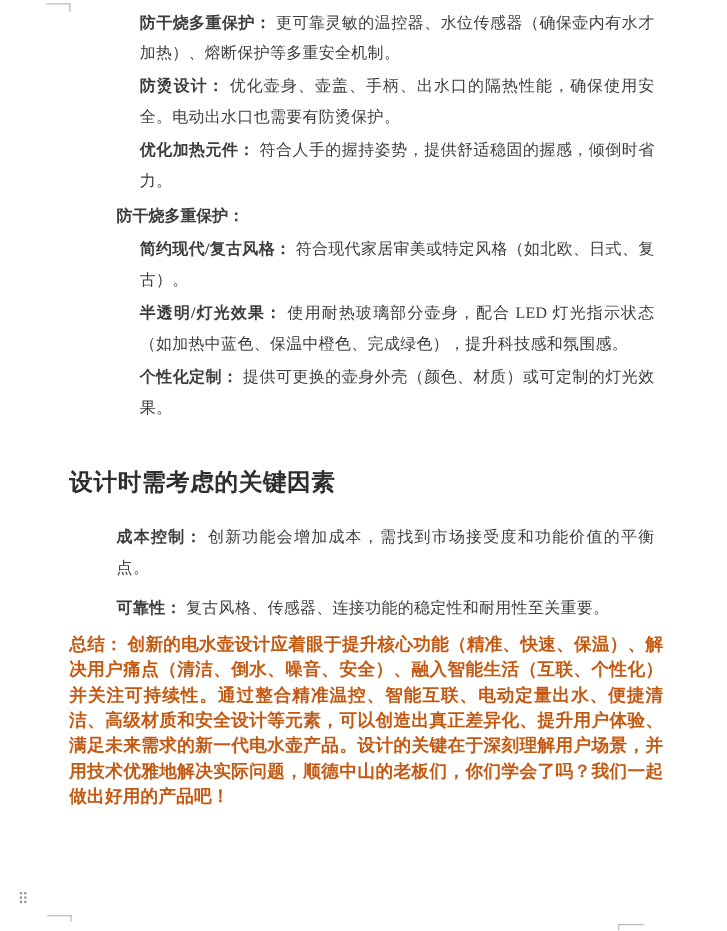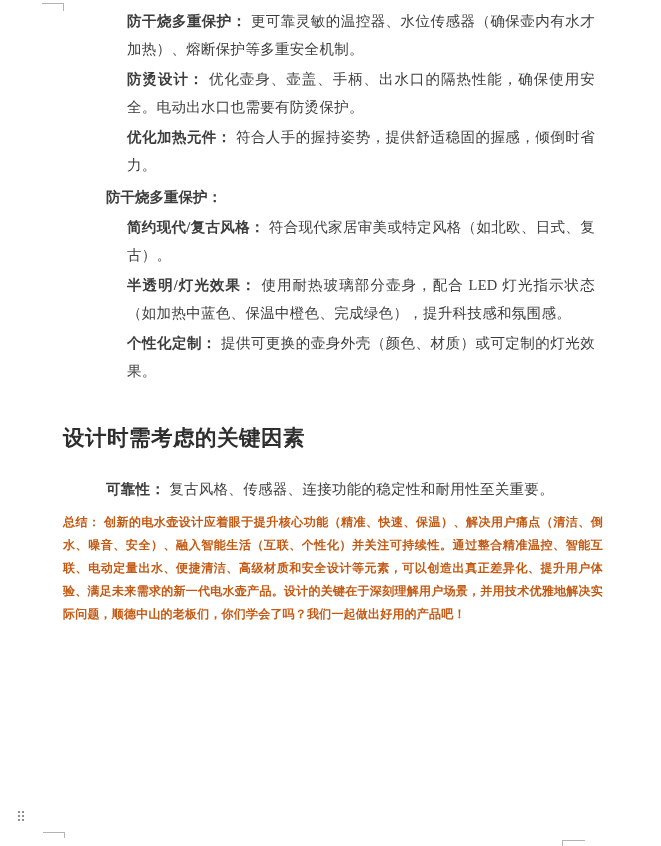--- a/index.html
+++ b/index.html
@@ -37,21 +37,21 @@
   .h2{
     margin:8px 40px 24px 63px;
     font-size:21.5px;
     line-height:26px;
     font-weight:bold;
     color:#2e2e2e;
     letter-spacing:0.5px;
   }
   .summary{
     margin:0 58px 0 63px;
-    font-size:12px;
+    font-size:16px;
     line-height:23px;
     text-align:justify;
     letter-spacing:0.2px;
   }
   
   .mark{position:absolute;}
   .mark-tl{left:42px;top:3px;width:21px;height:7px;border-top:1px solid #b3b3b3;border-right:1px solid #b3b3b3;}
   .mark-bl{left:43px;top:832px;width:21px;height:5px;border-top:1px solid #b3b3b3;border-right:1px solid #b3b3b3;}
   .mark-br{left:562px;top:840px;width:22px;height:5px;border-top:1px solid #b3b3b3;border-left:1px solid #b3b3b3;}
   
@@ -77,20 +77,21 @@
     <p class="item"><b>优化加热元件：</b> <span>符合人手的握持姿势，提供舒适稳固的握感，倾倒时省力。</span></p>
 
     <p class="aes-header">防干烧多重保护：</p>
 
     <p class="item"><b>简约现代/复古风格：</b> <span>符合现代家居审美或特定风格（如北欧、日式、复古）。</span></p>
     <p class="item"><b>半透明/灯光效果：</b> <span>使用耐热玻璃部分壶身，配合 LED 灯光指示状态（如加热中蓝色、保温中橙色、完成绿色），提升科技感和氛围感。</span></p>
     <p class="item"><b>个性化定制：</b> <span>提供可更换的壶身外壳（颜色、材质）或可定制的灯光效果。</span></p>
 
     <h2 class="h2" style="color: rgb(46, 46, 46); margin-top: 40px;">设计时需考虑的关键因素</h2>
 
+    <p class="factor"><b>成本控制：</b> <span>创新功能会增加成本，需找到市场接受度和功能价值的平衡点。</span></p>
     <p class="factor"><b>可靠性：</b> <span>复古风格、传感器、连接功能的稳定性和耐用性至关重要。</span></p>
 
     <p class="summary" style="color: rgb(196, 89, 17);"><b>总结：</b> <span>创新的电水壶设计应着眼于提升核心功能（精准、快速、保温）、解决用户痛点（清洁、倒水、噪音、安全）、融入智能生活（互联、个性化）并关注可持续性。通过整合精准温控、智能互联、电动定量出水、便捷清洁、高级材质和安全设计等元素，可以创造出真正差异化、提升用户体验、满足未来需求的新一代电水壶产品。设计的关键在于深刻理解用户场景，并用技术优雅地解决实际问题，顺德中山的老板们，你们学会了吗？我们一起做出好用的产品吧！</span></p>
   </div>
 
   <div class="mark mark-tl" style="border-color: rgb(179, 179, 179);"></div>
   <div class="mark mark-bl" style="border-color: rgb(179, 179, 179);"></div>
   <div class="mark mark-br" style="border-color: rgb(179, 179, 179);"></div>
 
   <div class="dots">

